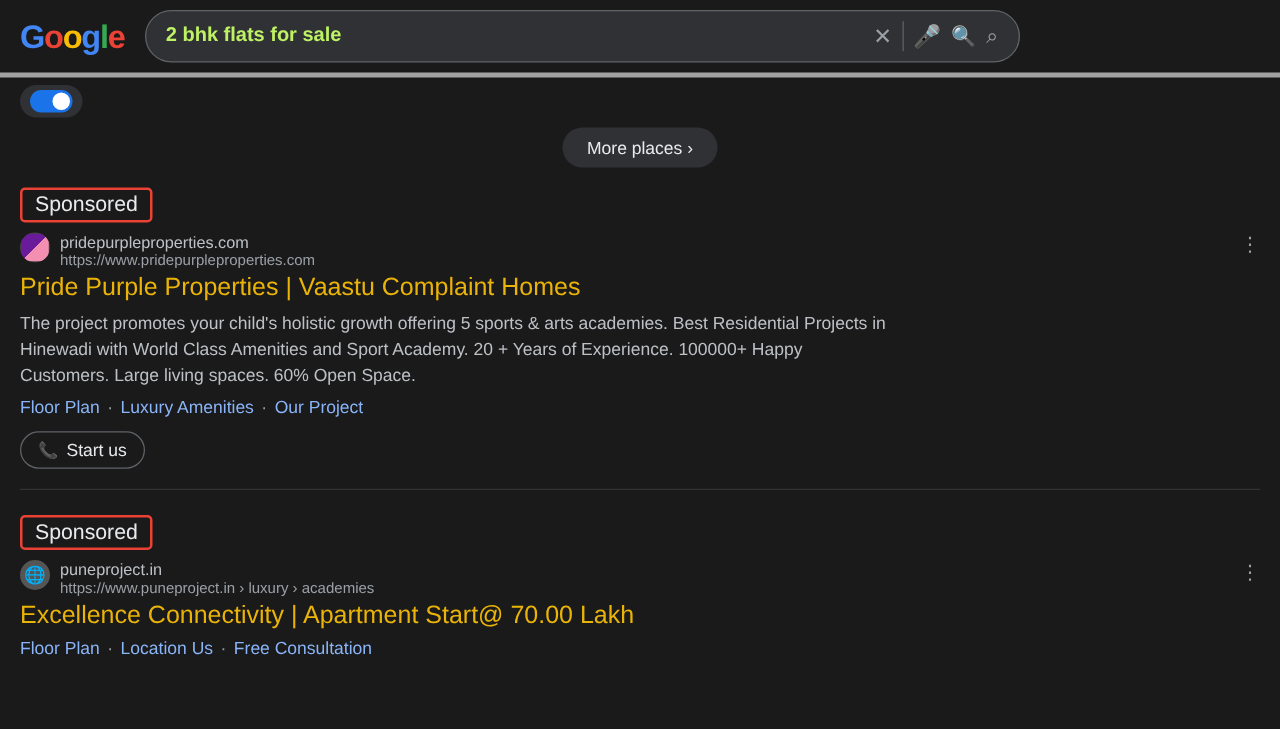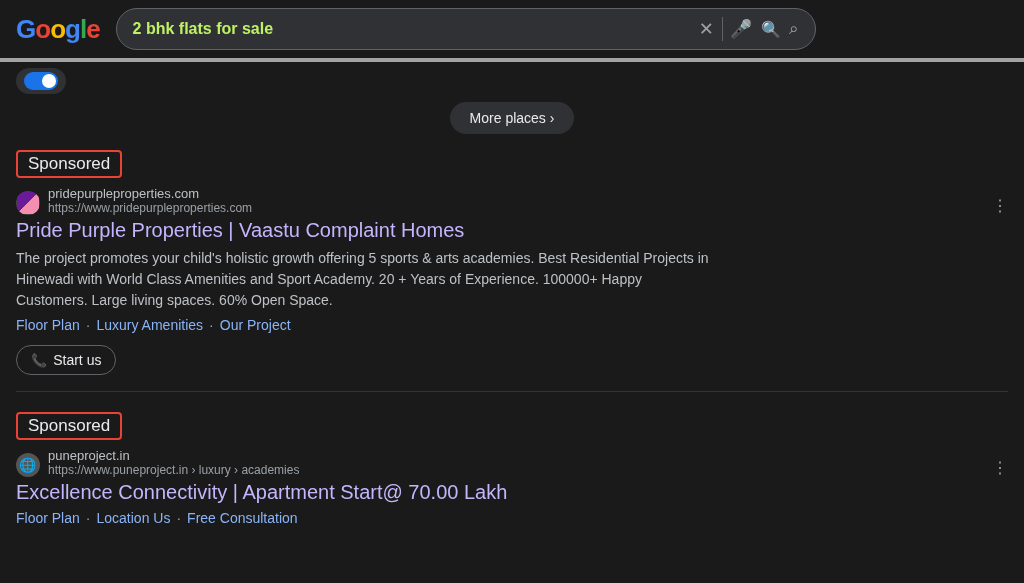--- a/index.html
+++ b/index.html
@@ -145,21 +145,21 @@
     }
 
     
     .ad-block {
       margin-bottom: 16px;
       padding-top: 8px;
     }
 
     .ad-source {
       display: flex;
-      align-items: flex-end;
+      align-items: flex-start;
       gap: 8px;
       margin-bottom: 4px;
     }
     .ad-favicon {
       width: 24px;
       height: 24px;
       border-radius: 50%;
       background: #444;
       display: flex;
       align-items: center;
@@ -185,21 +185,21 @@
       font-size: 12px;
     }
     .ad-menu-icon {
       margin-left: auto;
       color: #9aa0a6;
       cursor: pointer;
       font-size: 16px;
     }
 
     .ad-title {
-      color: #c4b5fd;
+      color: #eab308;
       font-size: 20px;
       font-weight: normal;
       margin-bottom: 6px;
       cursor: pointer;
       text-decoration: none;
       display: block;
     }
 
     .ad-description {
       color: #bdc1c6;

